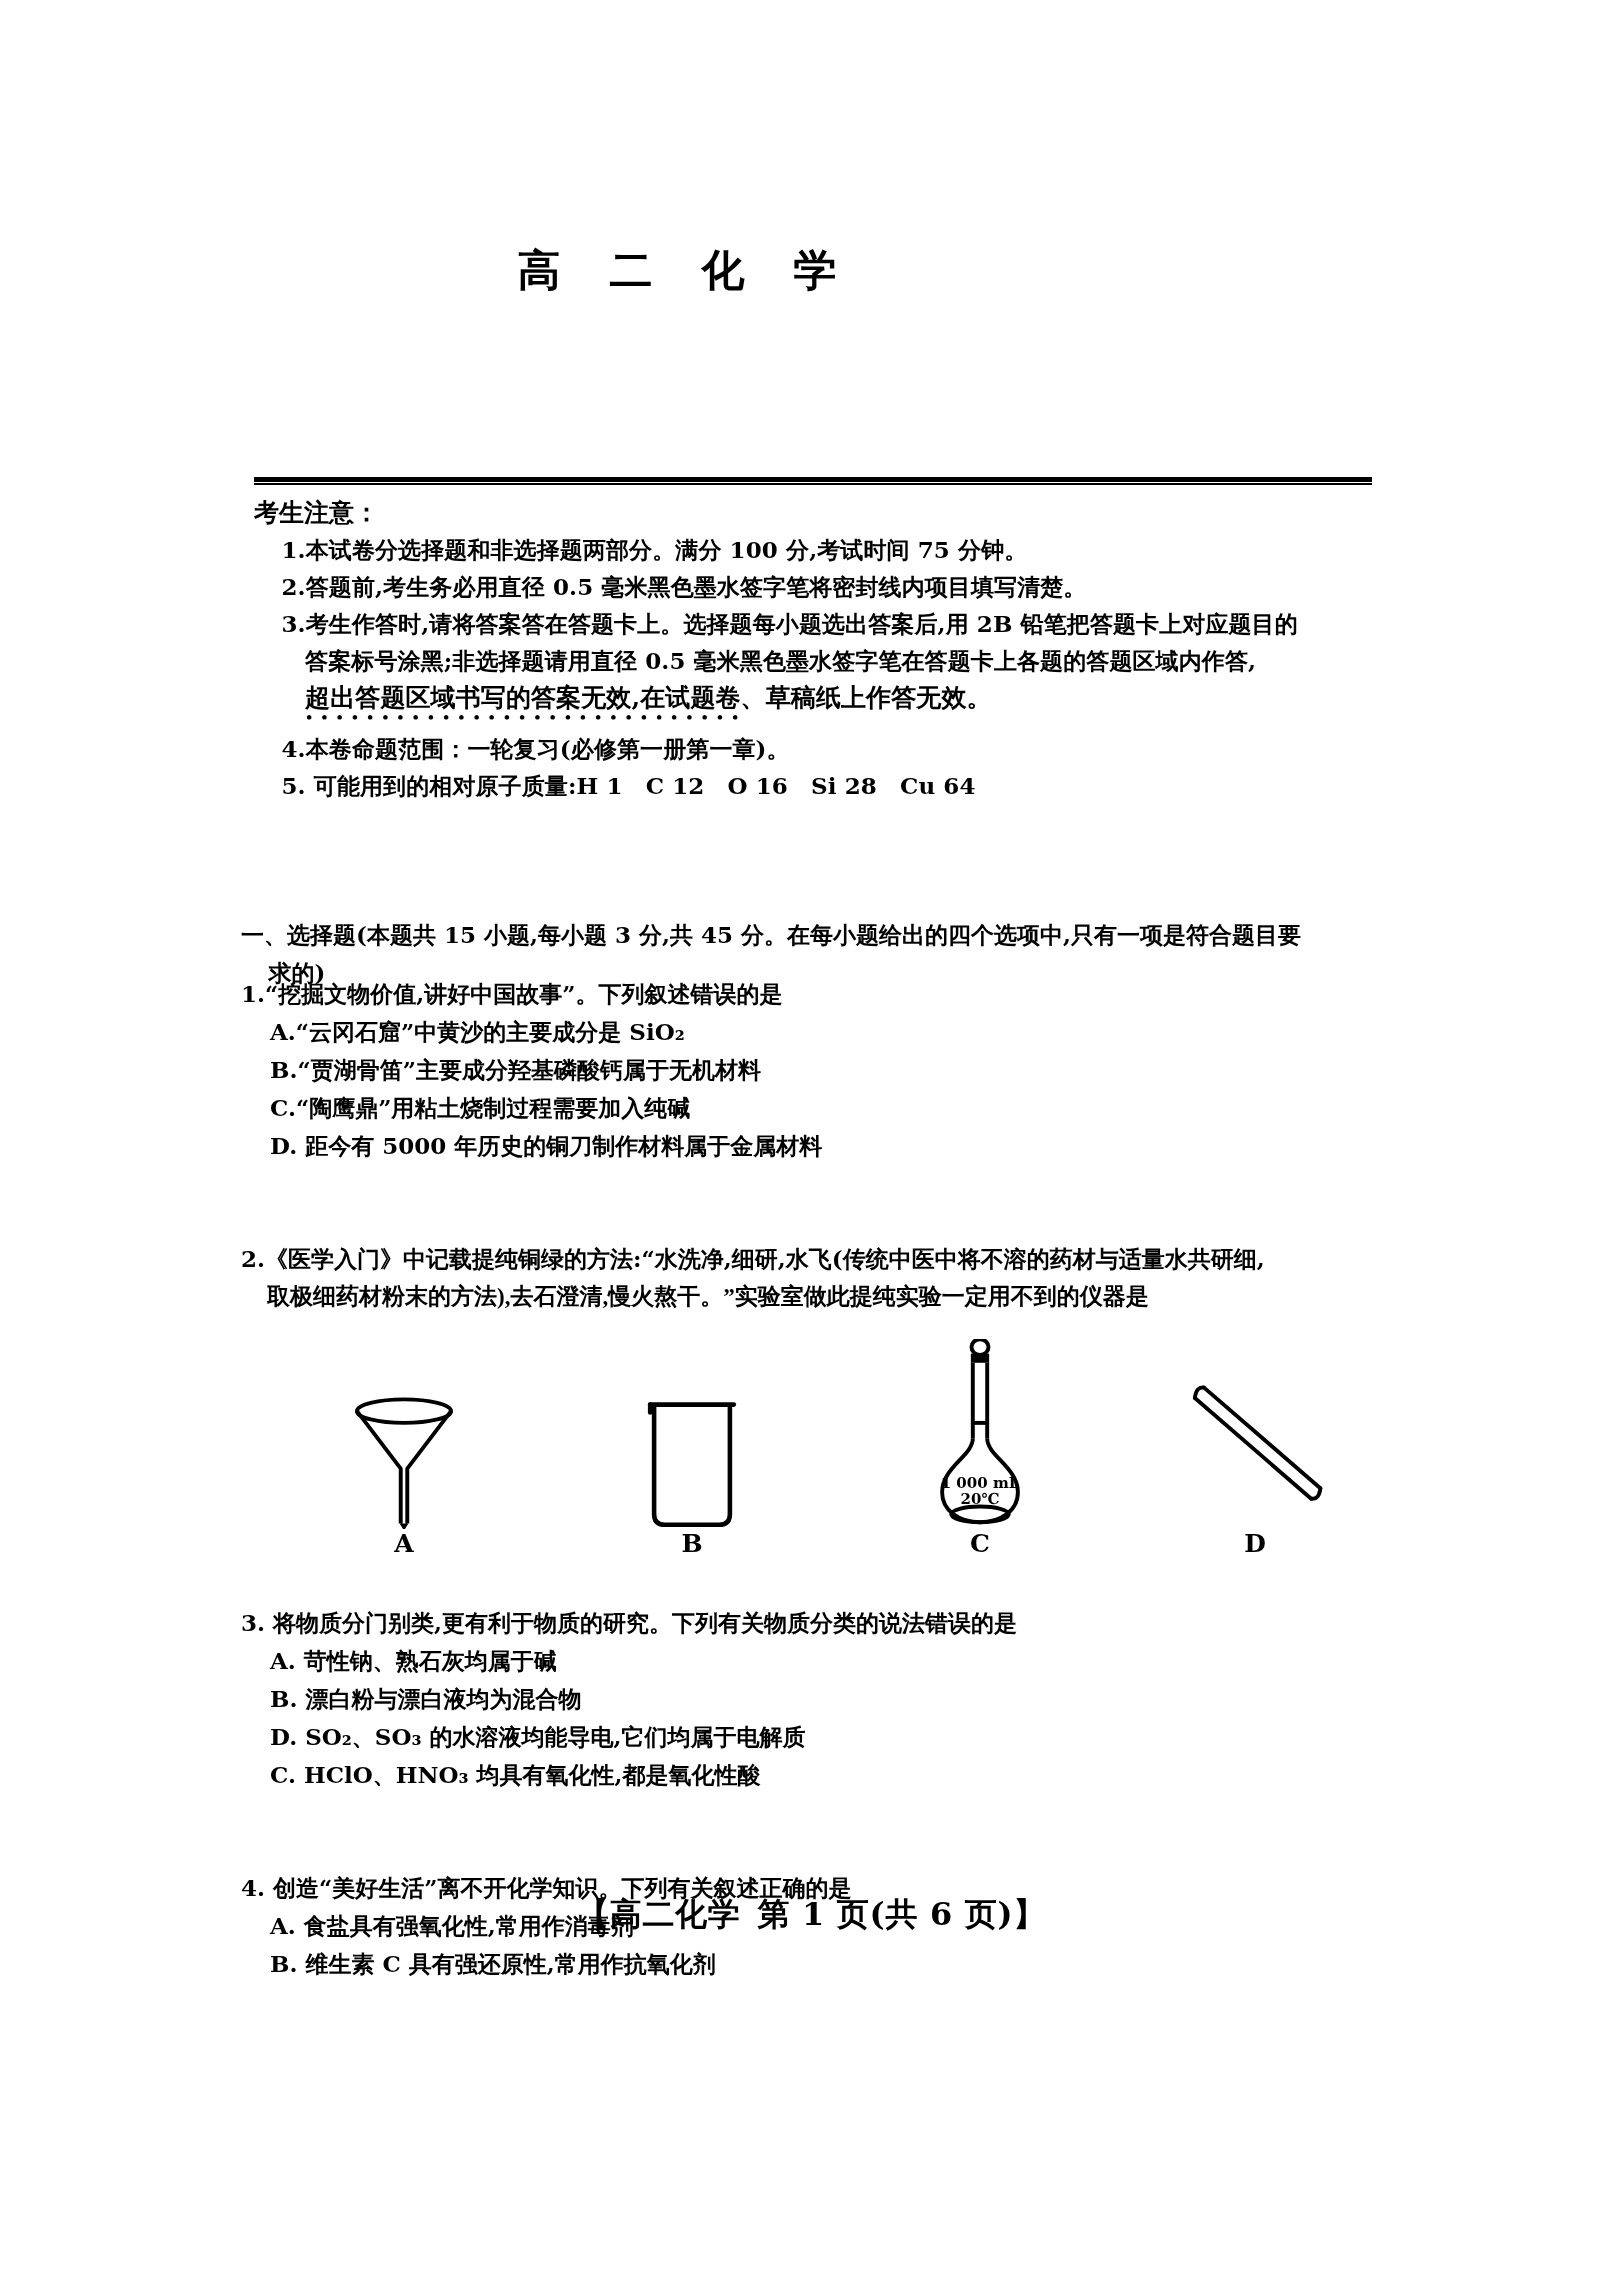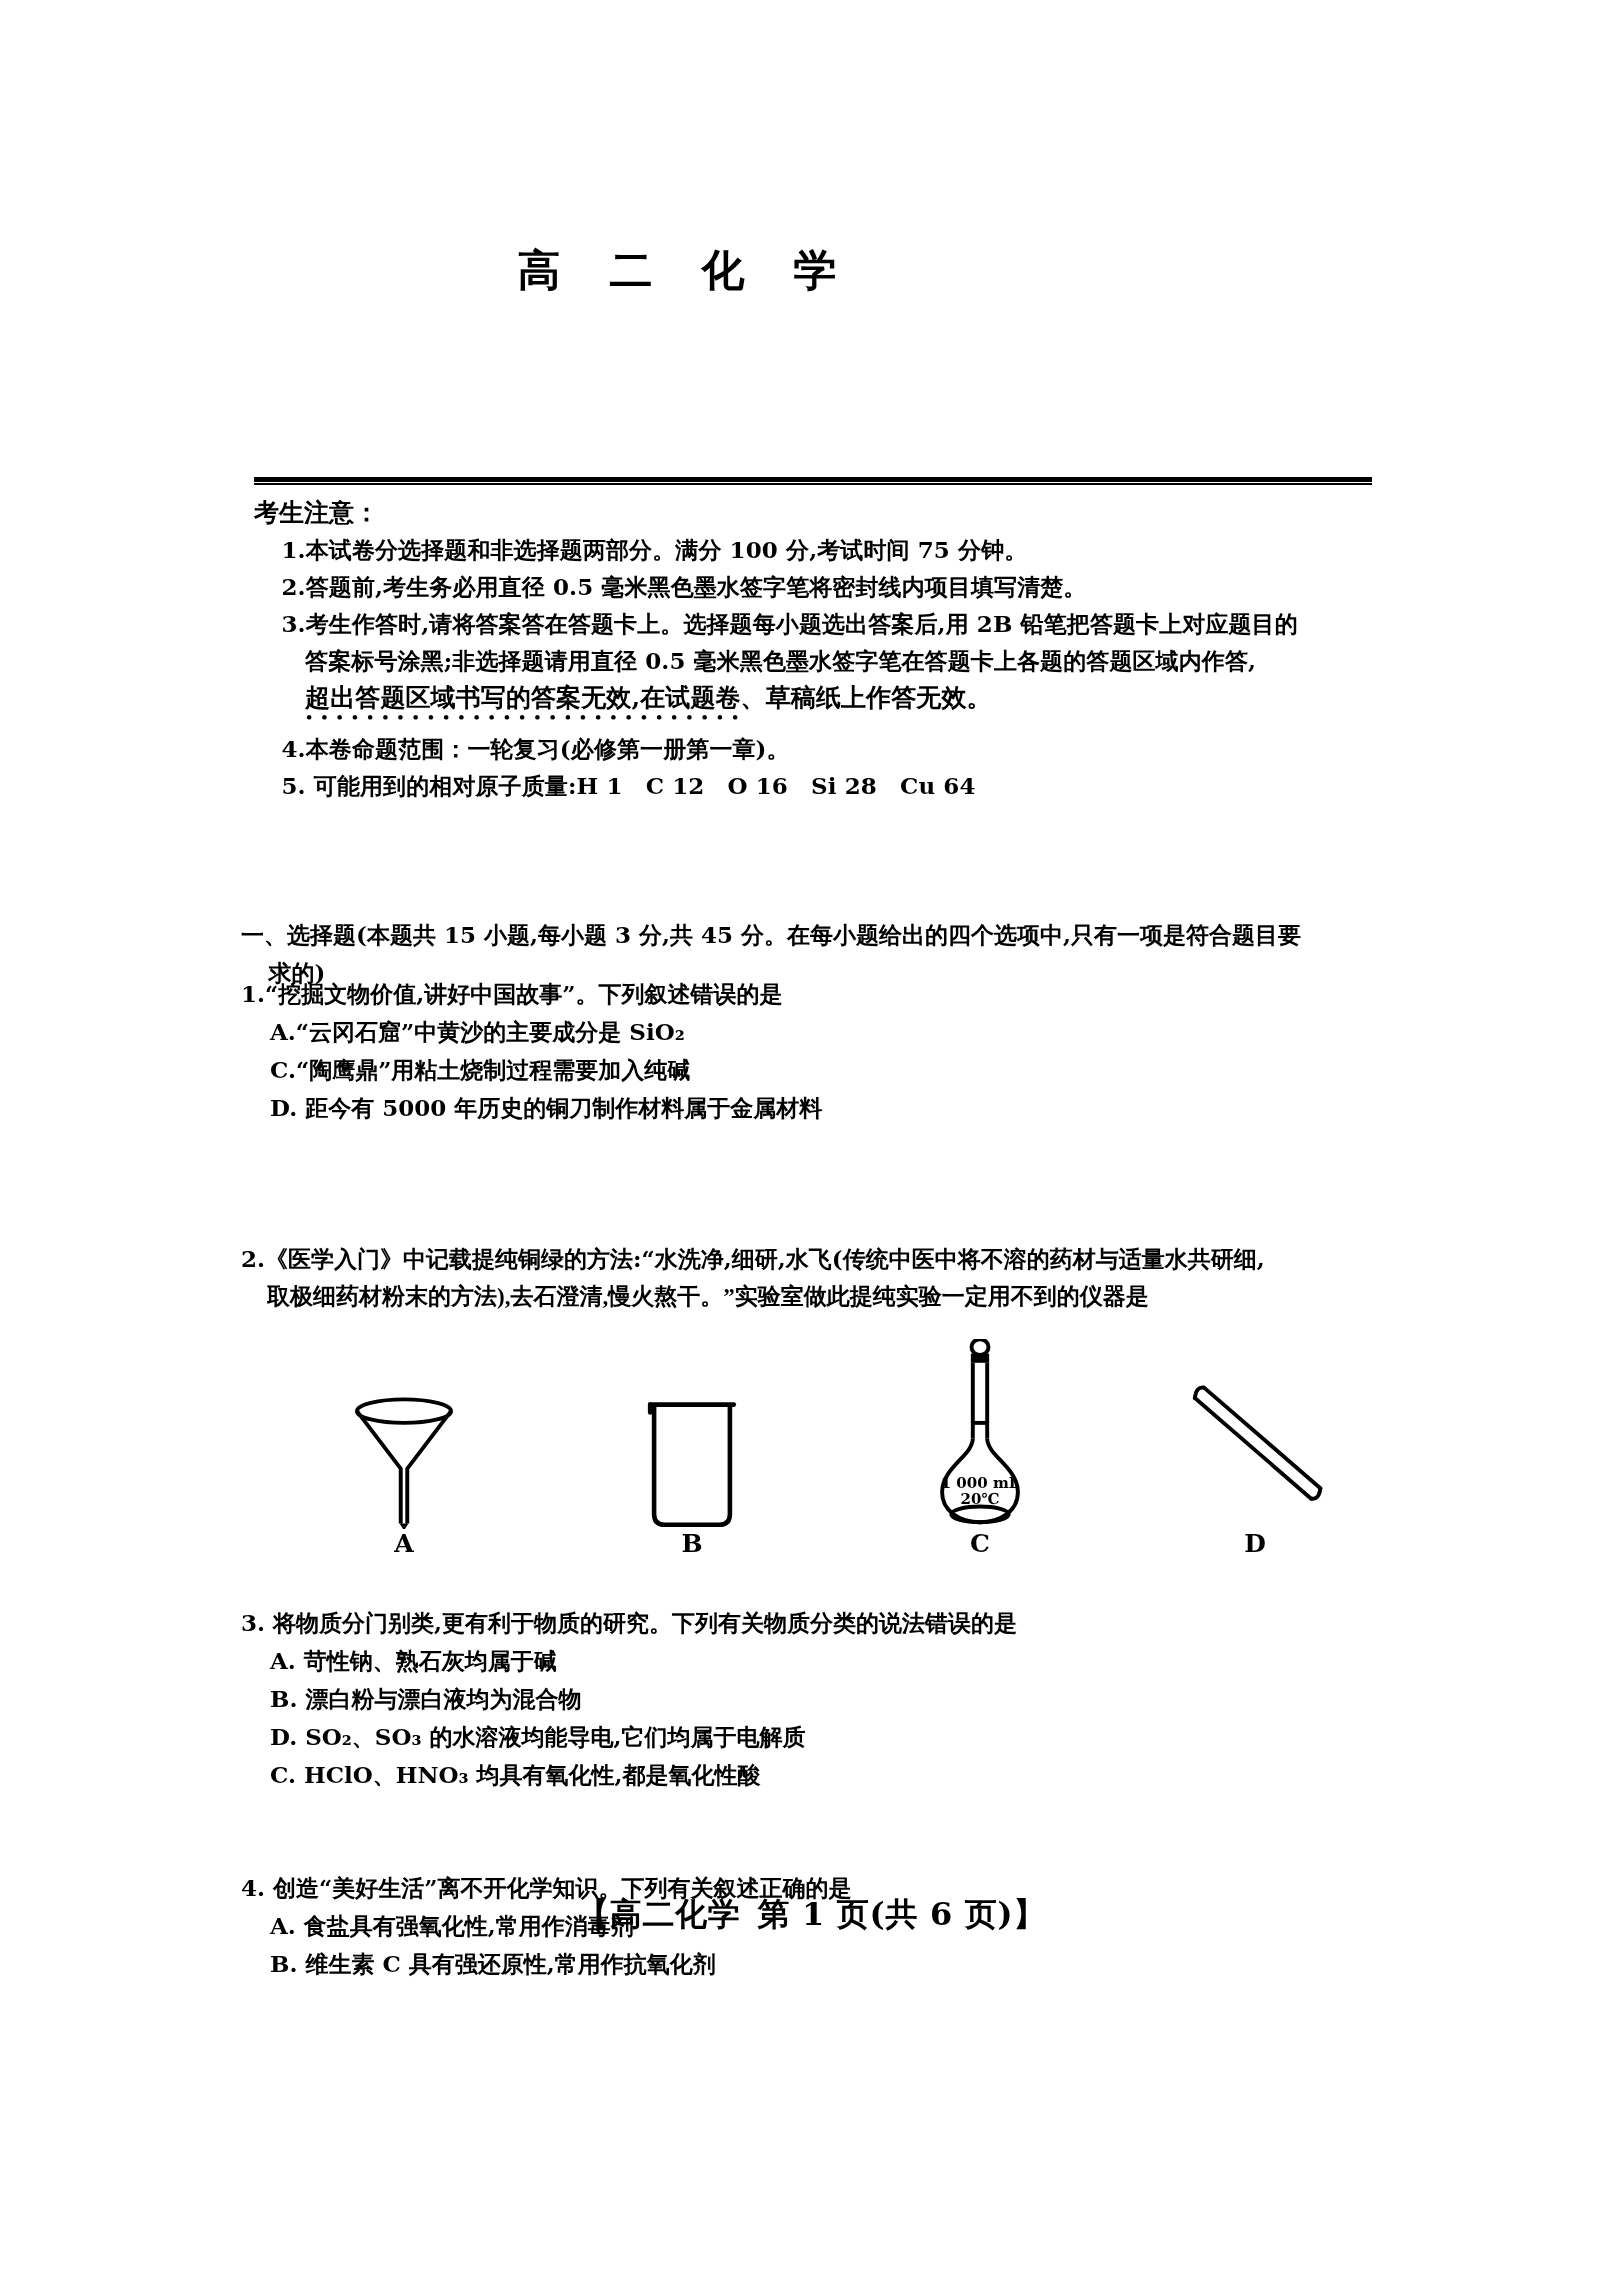--- a/index.html
+++ b/index.html
@@ -226,20 +226,21 @@
   </div>
 
   <div class="section-heading">
     <span>一、选择题(本题共 15 小题,每小题 3 分,共 45 分。在每小题给出的四个选项中,只有一项是符合题目要</span>
     <span class="cont2">求的)</span>
   </div>
 
   <div class="q" style="top:975px">
     <span class="stem">1.“挖掘文物价值,讲好中国故事”。下列叙述错误的是</span>
     <span class="opt">A.“云冈石窟”中黄沙的主要成分是 SiO₂</span>
+    <span class="opt">B.“贾湖骨笛”主要成分羟基磷酸钙属于无机材料</span>
     <span class="opt">C.“陶鹰鼎”用粘土烧制过程需要加入纯碱</span>
     <span class="opt">D. 距今有 5000 年历史的铜刀制作材料属于金属材料</span>
   </div>
 
   <div class="q" style="top:1240px">
     <span class="stem">2.《医学入门》中记载提纯铜绿的方法:“水洗净,细研,水飞(传统中医中将不溶的药材与适量水共研细,</span>
     <span class="stem-cont">取极细药材粉末的方法),去石澄清,慢火熬干。”实验室做此提纯实验一定用不到的仪器是</span>
   </div>
 
   <div class="figure-row" style="top:1339px">

